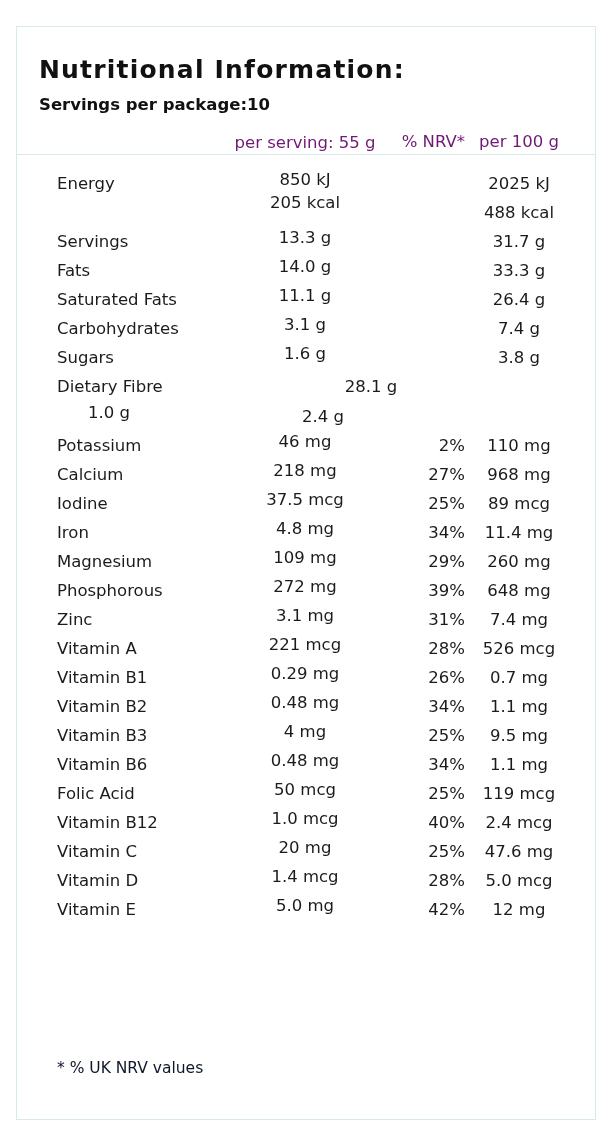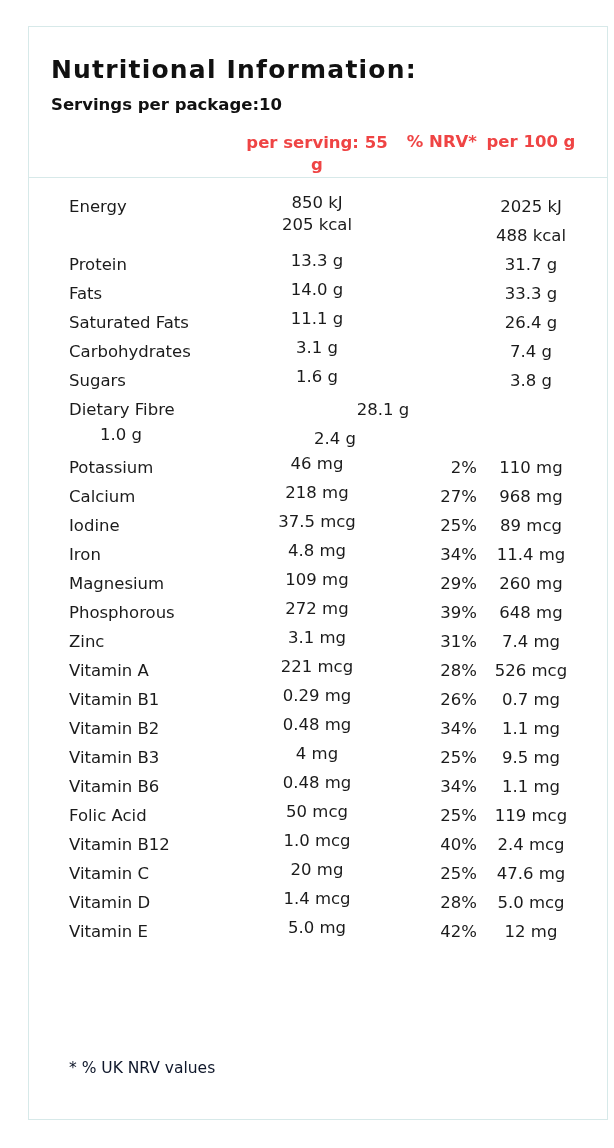--- a/index.html
+++ b/index.html
@@ -9,21 +9,21 @@
   }
   body {
     width: 614px;
     height: 1148px;
     font-family: "DejaVu Sans", sans-serif;
     color: #1b1b1b;
     position: relative;
   }
   .panel {
     position: absolute;
-    left: 28px;
+    left: 16px;
     top: 26px;
     width: 580px;
     height: 1094px;
     border: 1px solid #d7e9e9;
     box-sizing: border-box;
     background: #ffffff;
   }
   .inner {
     padding: 0 18px;
     box-sizing: border-box;
@@ -44,22 +44,22 @@
     font-weight: bold;
     margin-top: 11px;
     margin-left: 4px;
     color: #111111;
   }
   .header-row {
     display: flex;
     align-items: flex-start;
     margin-top: 18px;
     font-size: 16.5px;
-    font-weight: bold;
-    color: #ef4444;
+    font-weight: normal;
+    color: #701a75;
     padding-bottom: 0;
   }
   .col-name {
     width: 196px;
     flex: none;
   }
   .col-serving {
     width: 148px;
     flex: none;
     text-align: center;
@@ -127,21 +127,21 @@
     <div class="rows" id="rows">
         <div class="row">
           <div class="col-name">Energy</div>
           <div class="col-serving">850 kJ
 205 kcal</div>
           <div class="col-nrv"></div>
           <div class="col-100">2025 kJ
 488 kcal</div>
         </div>
         <div class="row">
-          <div class="col-name">Protein</div>
+          <div class="col-name">Servings</div>
           <div class="col-serving">13.3 g</div>
           <div class="col-nrv"></div>
           <div class="col-100">31.7 g</div>
         </div>
         <div class="row">
           <div class="col-name">Fats</div>
           <div class="col-serving">14.0 g</div>
           <div class="col-nrv"></div>
           <div class="col-100">33.3 g</div>
         </div>

